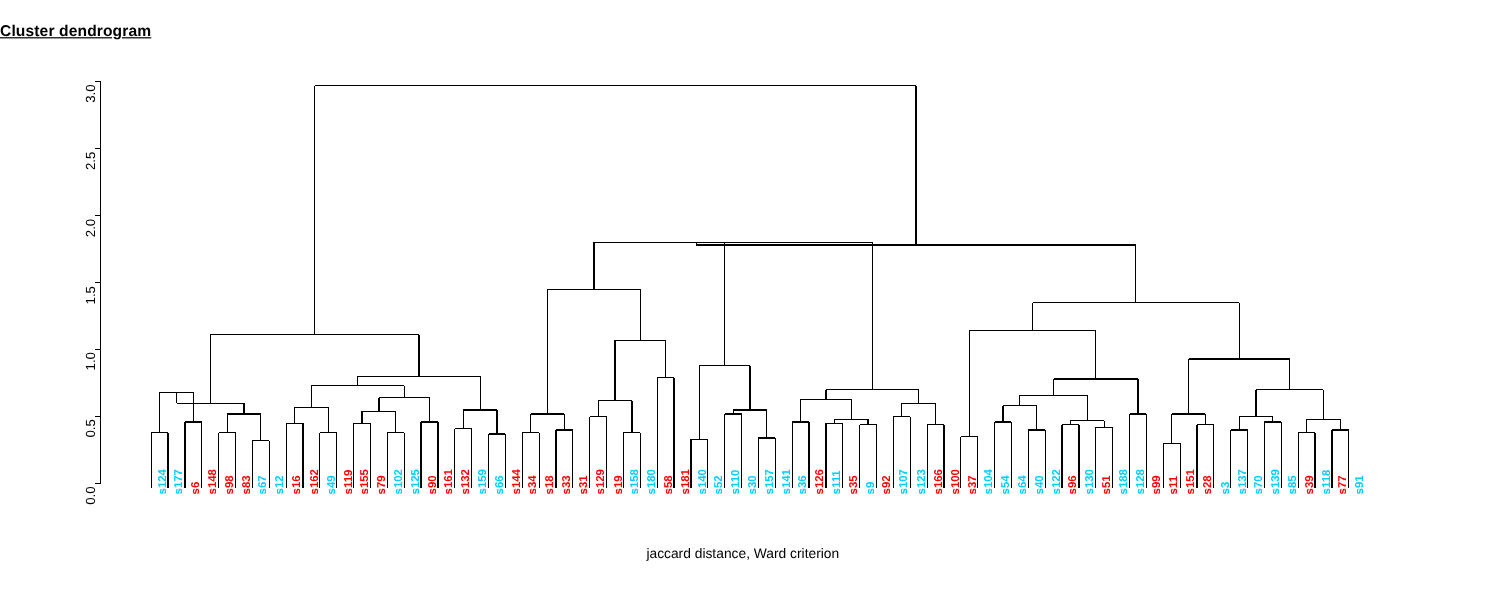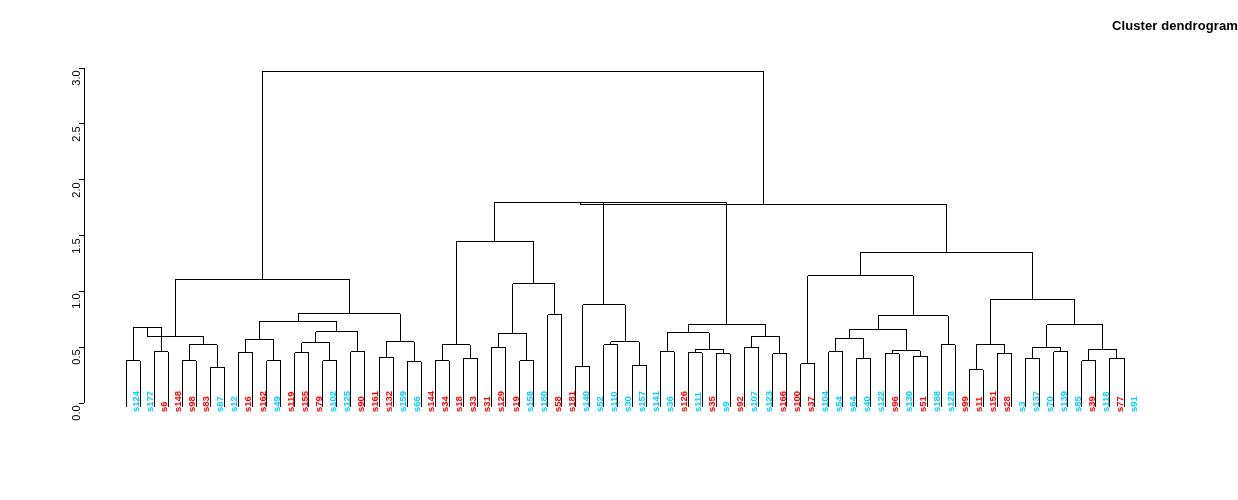--- a/index.html
+++ b/index.html
@@ -1,20 +1,20 @@
 <!DOCTYPE html>
 <html><head>
 <meta charset="utf-8">
 <style>
   html,body{margin:0;padding:0;background:#ffffff;}
   body{width:1238px;height:500px;font-family:"Liberation Sans",sans-serif;overflow:hidden;}
   #root{position:relative;width:1238px;height:500px;background:#ffffff;}
   #title{
-    position:absolute;left:0;top:18px;width:1238px;text-align:right;
-    font-size:13px;font-weight:bold;color:#000;letter-spacing:.1px;
+    position:absolute;left:0;top:18px;width:1238px;text-align:left;
+    font-size:13px;font-weight:bold;color:#000;letter-spacing:.1px;text-decoration:underline;
   }
   #xlabel{
     position:absolute;left:0;top:456px;width:1238px;text-align:center;
     font-size:11.5px;color:#000;
   }
   #plot{position:absolute;left:0;top:0;width:1238px;height:500px;}
   .ytick-label{
     position:absolute;font-size:11px;color:#000;
     transform:rotate(-90deg);transform-origin:100% 50%;
     white-space:nowrap;text-align:center;
@@ -552,13 +552,14 @@
       <div class="leaf-label" style="color: rgb(0, 207, 255); left: 1029.61px; top: 412px;">s137</div>
       <div class="leaf-label" style="color: rgb(0, 207, 255); left: 1043.66px; top: 412px;">s70</div>
       <div class="leaf-label" style="color: rgb(0, 207, 255); left: 1057.72px; top: 412px;">s139</div>
       <div class="leaf-label" style="color: rgb(0, 207, 255); left: 1071.77px; top: 412px;">s85</div>
       <div class="leaf-label" style="color: rgb(255, 0, 0); left: 1085.83px; top: 412px;">s39</div>
       <div class="leaf-label" style="color: rgb(0, 207, 255); left: 1099.89px; top: 412px;">s118</div>
       <div class="leaf-label" style="color: rgb(255, 0, 0); left: 1113.94px; top: 412px;">s77</div>
       <div class="leaf-label" style="color: rgb(0, 207, 255); left: 1128px; top: 412px;">s91</div>
     </div>
 
+  <div id="xlabel">jaccard distance, Ward criterion</div>
 </div>
 
 </body></html>

